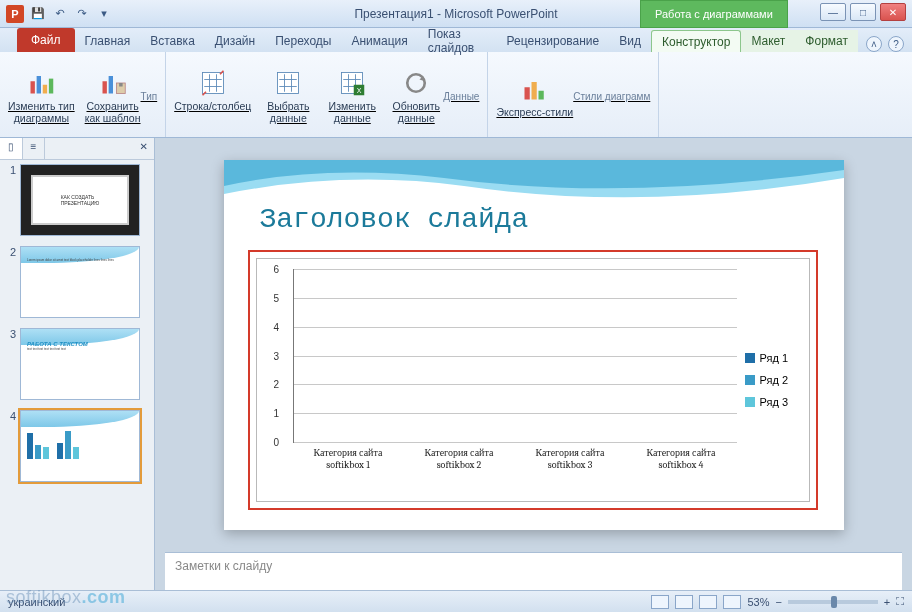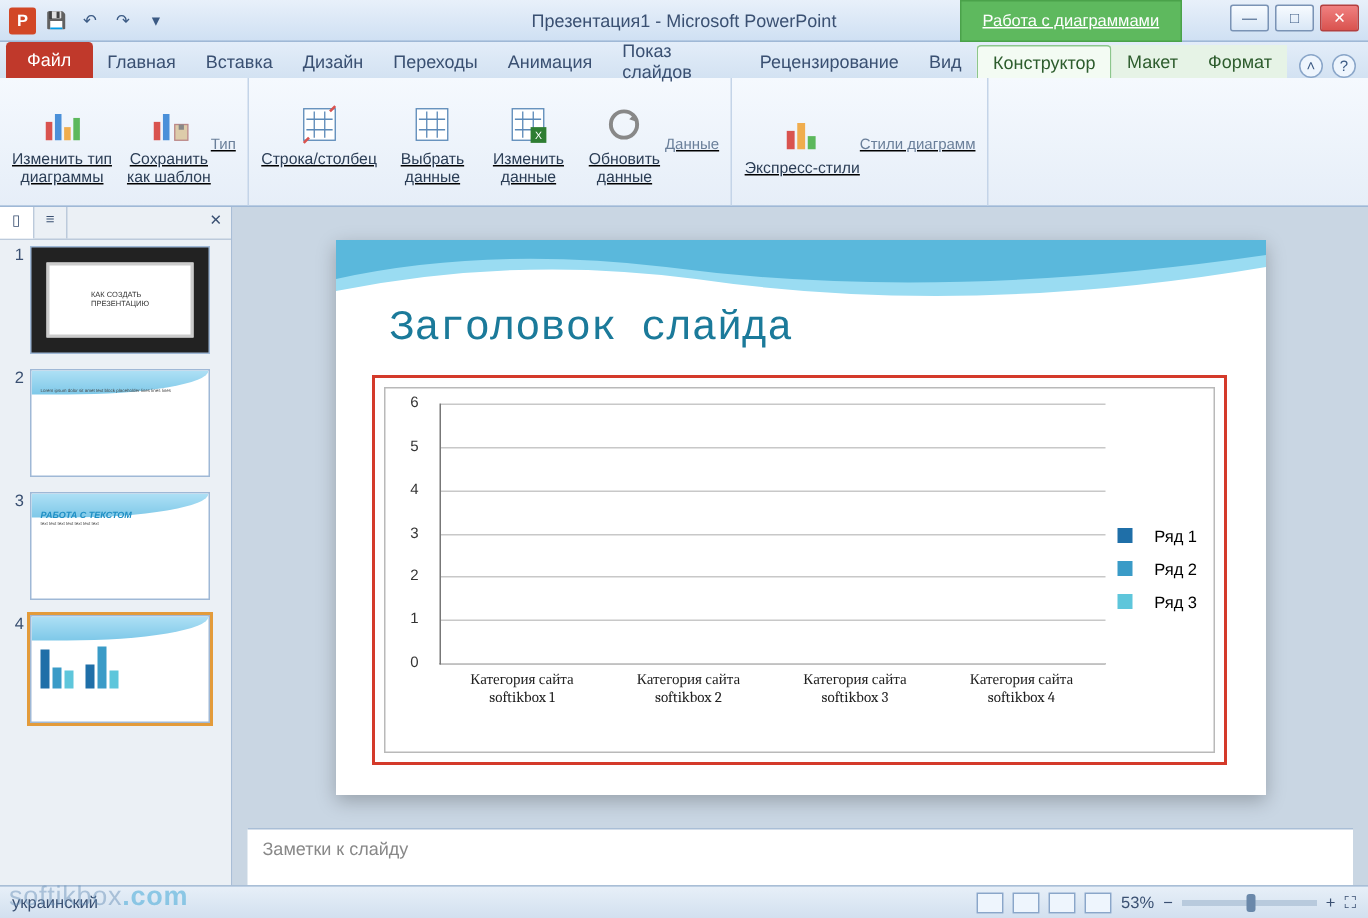--- a/index.html
+++ b/index.html
@@ -4,27 +4,27 @@
 <style>
   * { margin:0; padding:0; box-sizing:border-box; font-family:"Segoe UI",Tahoma,sans-serif; }
   body { width:912px; height:612px; background:#bcd3ea; overflow:hidden; position:relative; }
 
   
   .titlebar { height:28px; background:linear-gradient(#e8f0fa,#cfe0f3); display:flex; align-items:center; border-bottom:1px solid #9fb8d6; position:relative; }
   .qat { display:flex; align-items:center; gap:6px; padding:0 6px; }
   .qat .pp-icon { width:18px; height:18px; background:#d24726; color:#fff; font-size:11px; font-weight:bold; display:flex; align-items:center; justify-content:center; border-radius:2px; }
   .qat .q { width:16px; height:16px; display:flex; align-items:center; justify-content:center; color:#3b5a84; font-size:11px; }
   .title-center { position:absolute; left:0; right:0; text-align:center; font-size:12px; color:#3a5072; pointer-events:none; }
-  .title-tools { position:absolute; left:640px; top:0; height:28px; background:#5eb95e; color:#fff; font-size:11px; display:flex; align-items:center; padding:0 14px; border:1px solid #4aa24a;text-decoration:underline; }
+  .title-tools { position:absolute; left:640px; top:0; height:28px; background:#5eb95e; color:#fff; font-size:11px; display:flex; align-items:center; padding:0 14px; border:1px solid #4aa24a; }
   .winbtns { position:absolute; right:6px; top:3px; display:flex; gap:4px; }
   .winbtn { width:26px; height:18px; border:1px solid #7a93b5; border-radius:2px; background:linear-gradient(#f7fbff,#d9e7f6); display:flex; align-items:center; justify-content:center; font-size:10px; color:#3b5a84;}
   .winbtn.close { background:linear-gradient(#f08080,#d9534f); color:#fff; border-color:#b34040;}
 
   
-  .tabstrip { height:24px; background:linear-gradient(#e3edf9,#d3e2f2); display:flex; align-items:flex-end; padding-left:4px; }
+  .tabstrip { height:24px; background:linear-gradient(#e3edf9,#d3e2f2); display:flex; align-items:flex-end; padding-left:17px; }
   .filetab { background:#c0392b; color:#fff; height:24px; padding:0 14px; font-size:12px; display:flex; align-items:center; border-top-left-radius:3px; border-top-right-radius:3px; }
   .tab { height:22px; padding:0 10px; font-size:12px; color:#3a5072; display:flex; align-items:center; cursor:pointer; }
   .tab.active { background:#f3f7fc; border:1px solid #9fb8d6; border-bottom:none; border-top-left-radius:3px; border-top-right-radius:3px; color:#2b3d55;}
   .tab-tools-group { margin-left:auto; display:flex; background:#e6f3e6;text-align:center;}
   .tab-tools-group .tab.active { background:#f3fbf3; border-color:#8cc68c; color:#2d5c2d;}
   .tab-tools-group .tab { color:#2d5c2d; }
   .help-icons { display:flex; gap:6px; padding:0 8px; align-items:center; }
   .help-icons span { width:16px; height:16px; border:1px solid #8aa6c9; border-radius:8px; font-size:10px; display:flex; align-items:center; justify-content:center; color:#3b5a84; background:#eef5fd;}
 
   
@@ -68,21 +68,21 @@
   .ylab { position:absolute; left:16px; font-size:10px; color:#333; transform:translateY(-50%);}
   .clusters { position:absolute; inset:0; display:flex; justify-content:space-around; align-items:flex-end; }
   .cluster { display:flex; align-items:flex-end; gap:2px; width:20%; justify-content:center;}
   .bar { width:18px; }
   .s1 { background:#1f6fa8; }
   .s2 { background:#3a9bc7; }
   .s3 { background:#5ec6db; }
   .xlabels { position:absolute; left:36px; right:4px; bottom:4px; height:50px; display:flex; justify-content:space-around; }
   .xlab { width:22%; font-size:10px; color:#222; text-align:center; line-height:1.2; font-family:"Cambria","Times New Roman",serif;}
   .legend { width:68px; display:flex; flex-direction:column; justify-content:center; gap:10px; padding:4px; }
-  .lg { display:flex; align-items:flex-start; gap:15px; font-size:11px; font-family:"Cambria",serif;}
+  .lg { display:flex; align-items:center; gap:5px; font-size:11px; font-family:"Cambria",serif;}
   .lg .sw { width:10px; height:10px; }
 
   .notes { height:38px; border-top:1px solid #a9bed6; background:#fff; margin:0 10px 0 10px; font-size:12px; color:#888; padding:6px 10px;}
 
   
   .status { position:absolute; left:0; right:0; bottom:0; height:22px; background:linear-gradient(#e7eff8,#d2e0ef); border-top:1px solid #a9bed6; display:flex; align-items:center; font-size:11px; color:#3a5072; padding:0 8px; gap:14px;}
   .status .right { margin-left:auto; display:flex; align-items:center; gap:6px;}
   .viewbtn { width:18px; height:14px; border:1px solid #8aa6c9; background:#eef5fd;}
   .zoomslider { width:90px; height:4px; background:#b8cadd; position:relative;}
   .zoomslider::after { content:""; position:absolute; left:48%; top:-4px; width:6px; height:12px; background:#6a88aa; border-radius:2px;}

